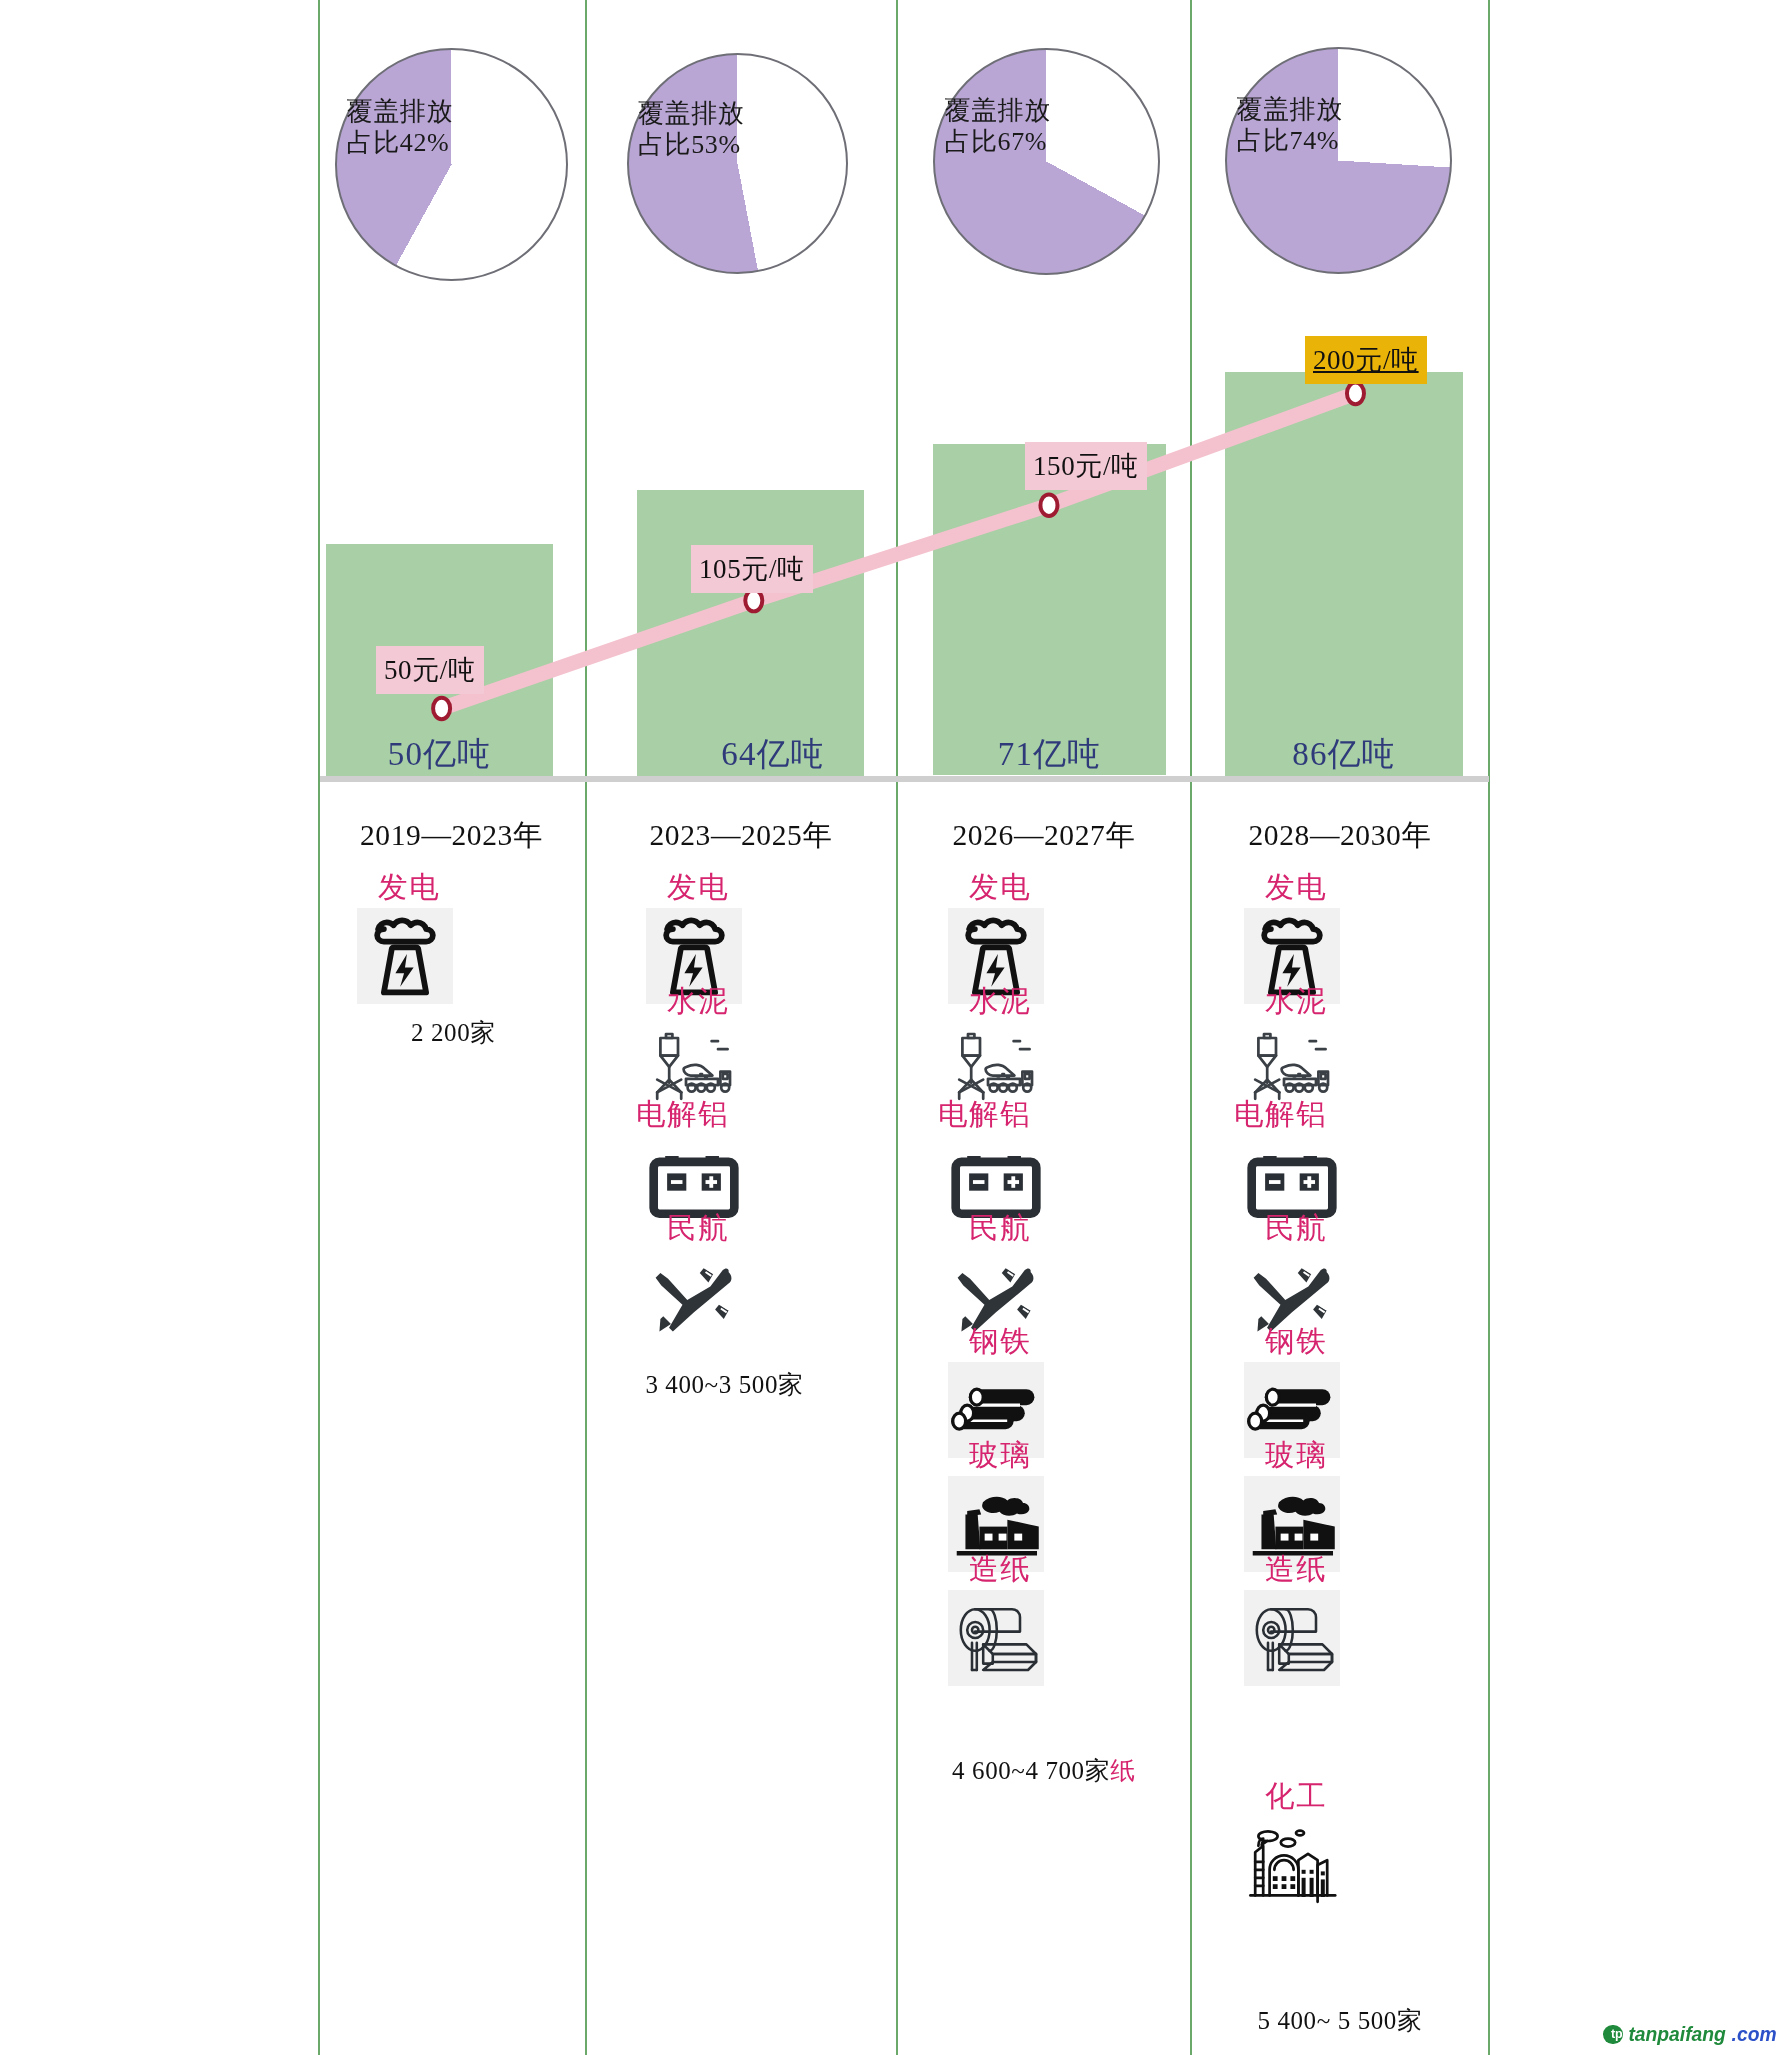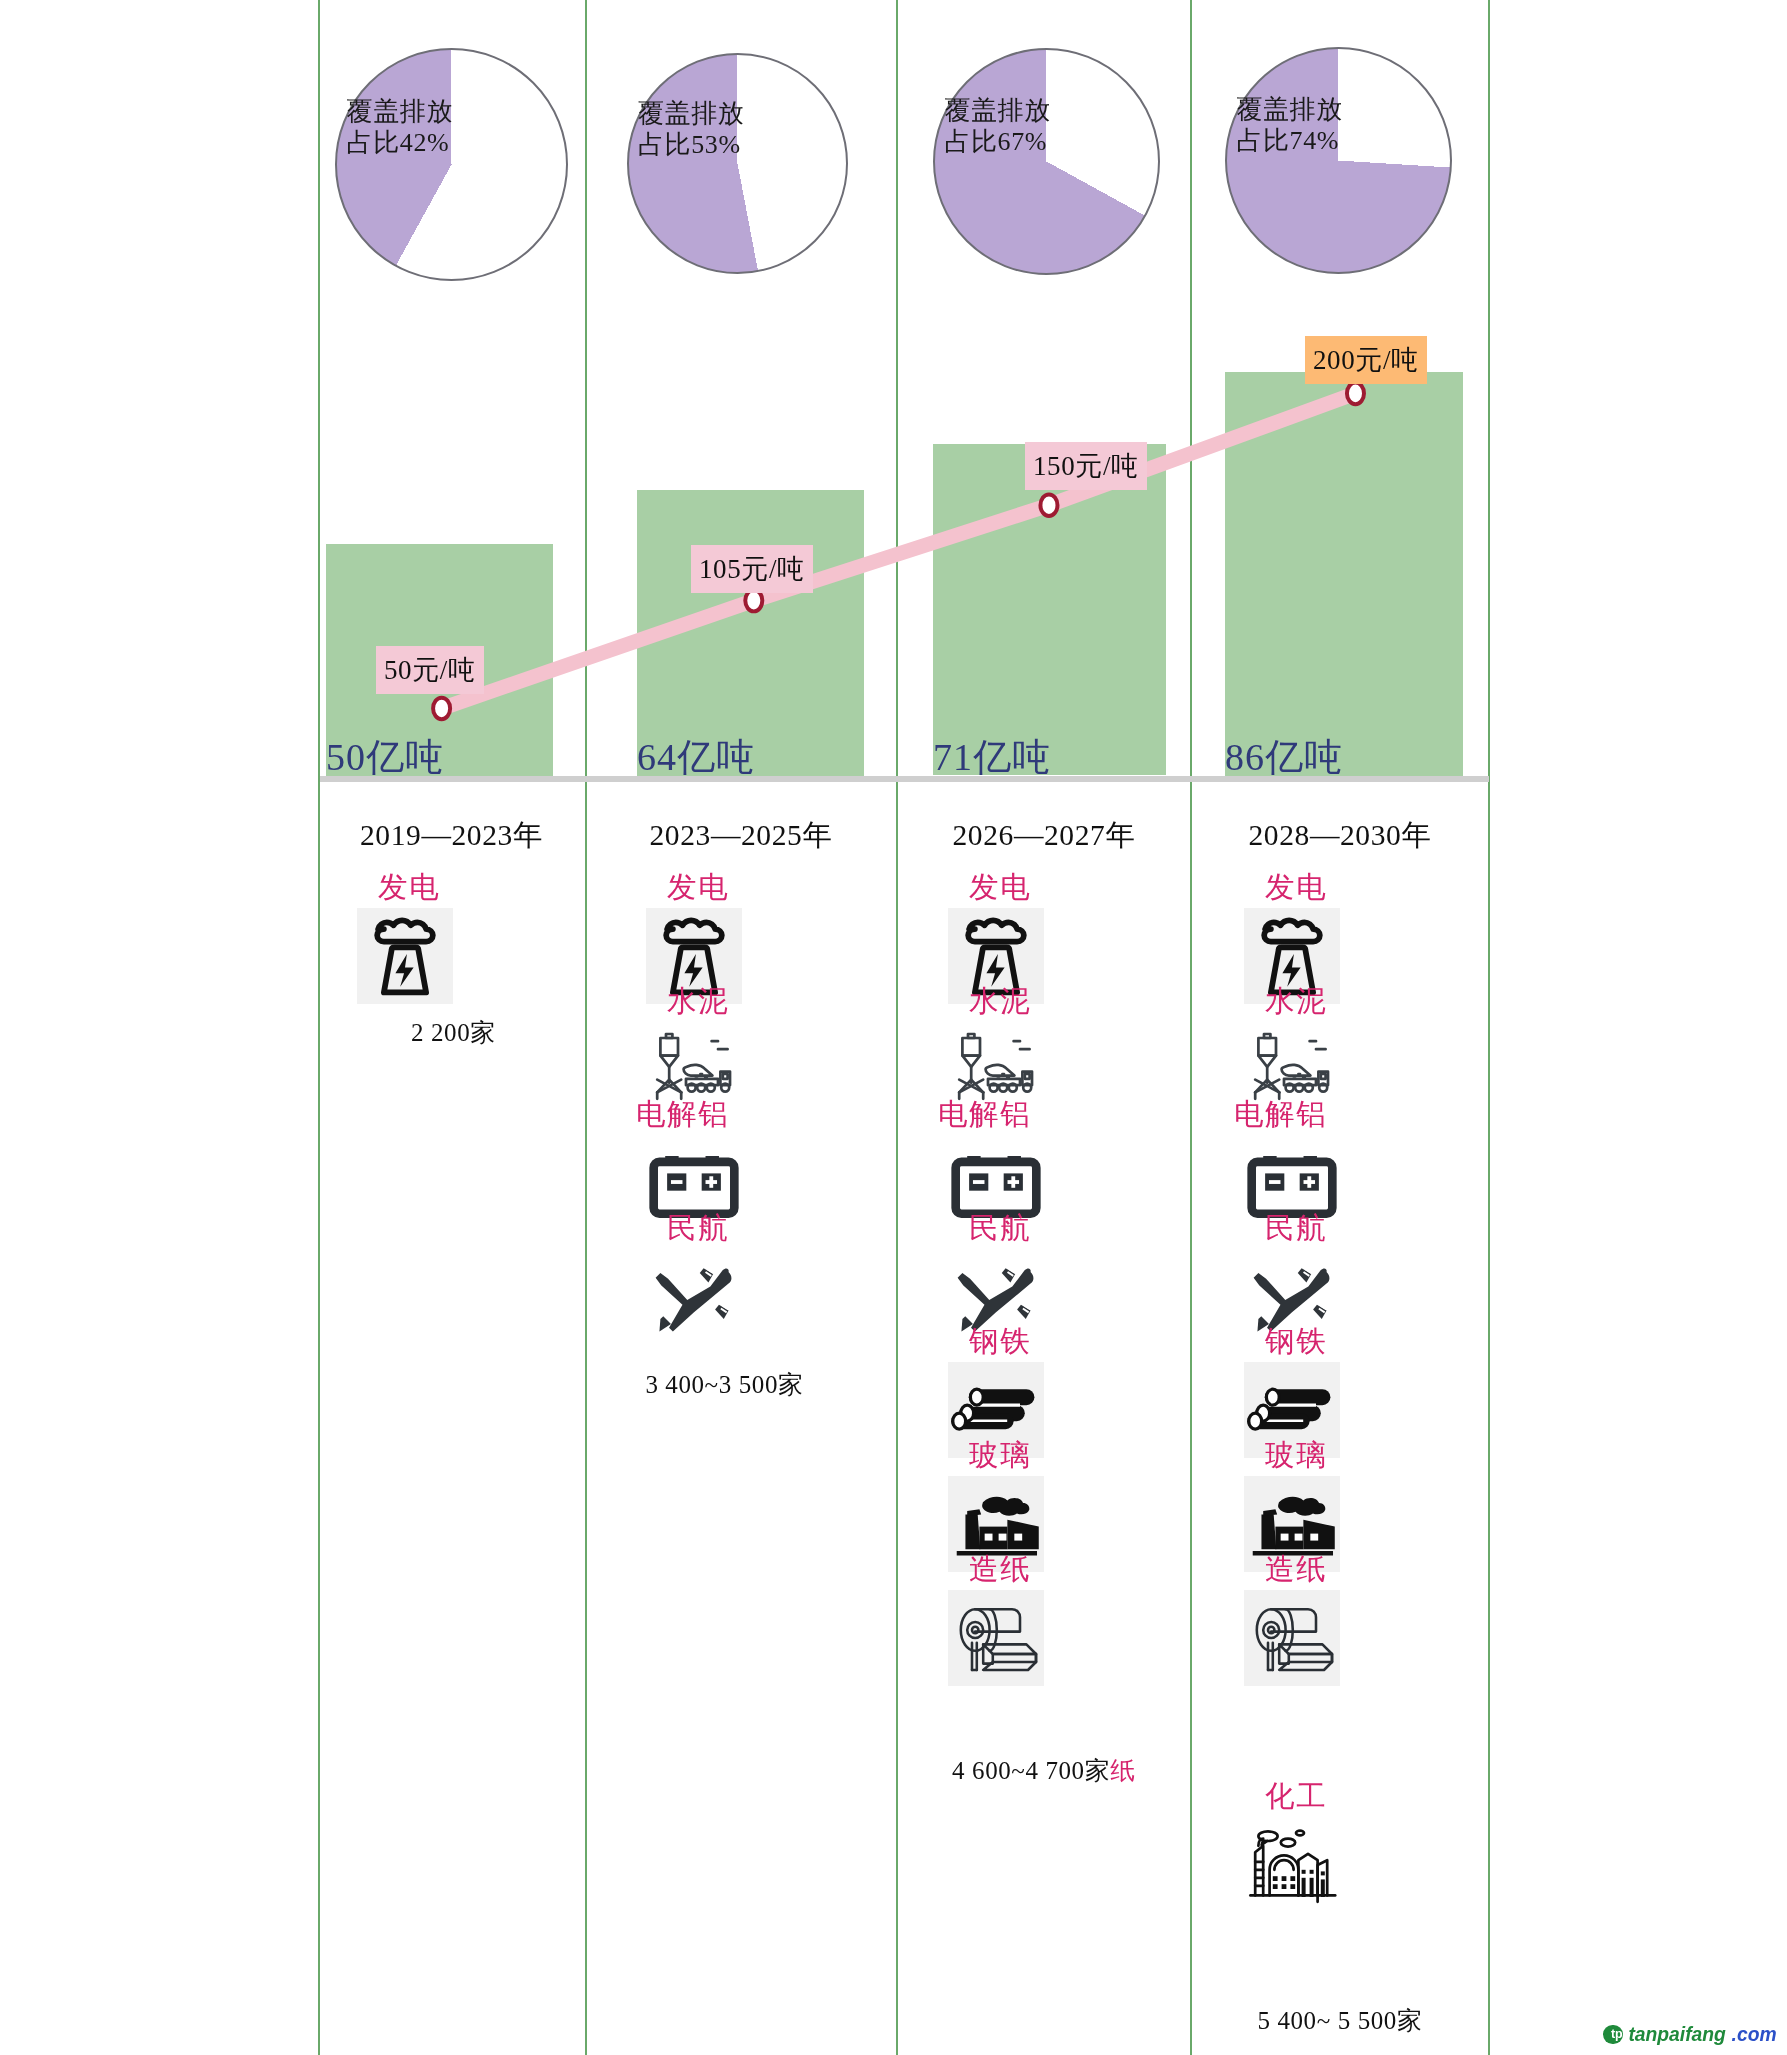--- a/index.html
+++ b/index.html
@@ -17,22 +17,22 @@
   
   .pie-wrap{ position:absolute; }
   .pie{ position:absolute; left:0; top:0; border-radius:50%;
         border:2.3px solid #6e6e76; background:#ffffff; }
   .pie-label{ position:absolute; left:0; right:0; text-align:left;
               color:#1a1a1a; line-height:1.18; letter-spacing:0.6px;
               font-size:26px; white-space:pre-line; }
 
   
   .bar{ position:absolute; background:#a8cfa5; }
-  .bar-val{ position:absolute; text-align:left; color:#2f3a7a;
-            font-size:38px; letter-spacing:1.1px; }
+  .bar-val{ position:absolute; text-align:center; color:#2f3a7a;
+            font-size:33px; letter-spacing:1.1px; }
   .baseline{ position:absolute; height:5.7px; background:#cfcfcf; }
 
   .lineSvg{ position:absolute; left:0; top:0; pointer-events:none; }
 
   .price-tag{ position:absolute; background:#f4c9d6; color:#111;
               font-size:27px; padding:5.7px 8px 6.8px 8px; letter-spacing:0.6px;
               white-space:nowrap; }
 
   
   .year{ position:absolute; text-align:center; font-size:29.5px; color:#111;
@@ -478,20 +478,20 @@
     <svg class="lineSvg" width="1788" height="2056" viewBox="0 0 3150 3622">
       <path d="M 778 1248 L 1328 1058 L 1848 890 L 2388 693" fill="none" stroke="#f4c2ce" stroke-width="26" stroke-linejoin="round"></path>
       <ellipse cx="778" cy="1248" rx="15" ry="19" fill="#ffffff" stroke="#9e1b32" stroke-width="7"></ellipse>
       <ellipse cx="1328" cy="1058" rx="15" ry="19" fill="#ffffff" stroke="#9e1b32" stroke-width="7"></ellipse>
       <ellipse cx="1848" cy="890" rx="15" ry="19" fill="#ffffff" stroke="#9e1b32" stroke-width="7"></ellipse>
       <ellipse cx="2388" cy="693" rx="15" ry="19" fill="#ffffff" stroke="#9e1b32" stroke-width="7"></ellipse>
     </svg>
     <div class="price-tag" style="left: 376px; top: 646px; background: rgb(244, 201, 214);">50元/吨</div>
     <div class="price-tag" style="left: 691px; top: 545px; background: rgb(244, 201, 214);">105元/吨</div>
     <div class="price-tag" style="left: 999px; top: 442px; background: rgb(244, 201, 214); margin-left: 26px;">150元/吨</div>
-    <div class="price-tag" style="left: 1305px; top: 336px; background: #fdba74;">200元/吨</div>
+    <div class="price-tag" style="left: 1305px; top: 336px; background: #eab308; text-decoration: underline;">200元/吨</div>
     <div class="watermark">
       <div class="wm-mark">tp</div>
       <span class="wm-a">tanpaifang</span>
       <span class="wm-b">.com</span>
     </div>
   </div>
 
 
 </body></html>

